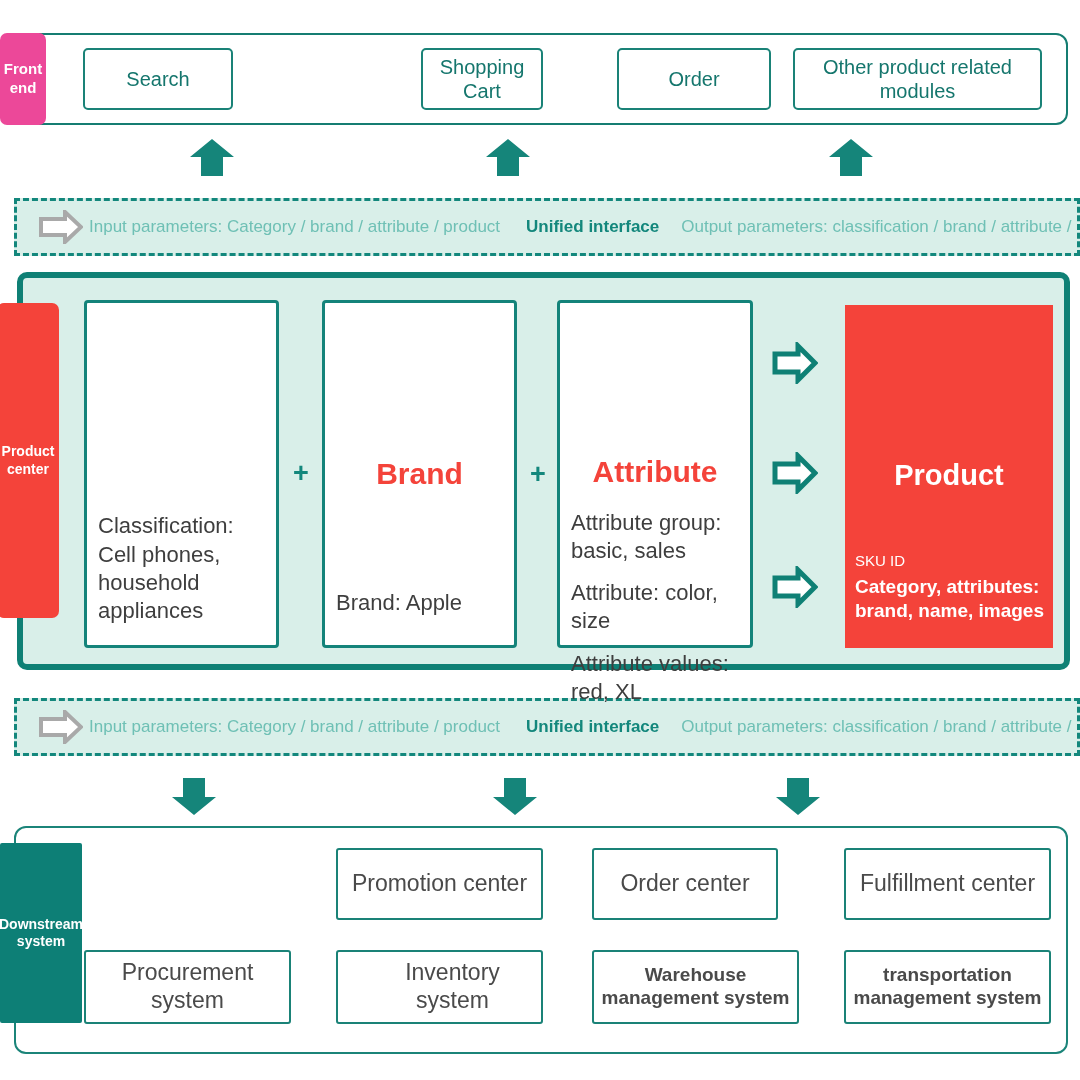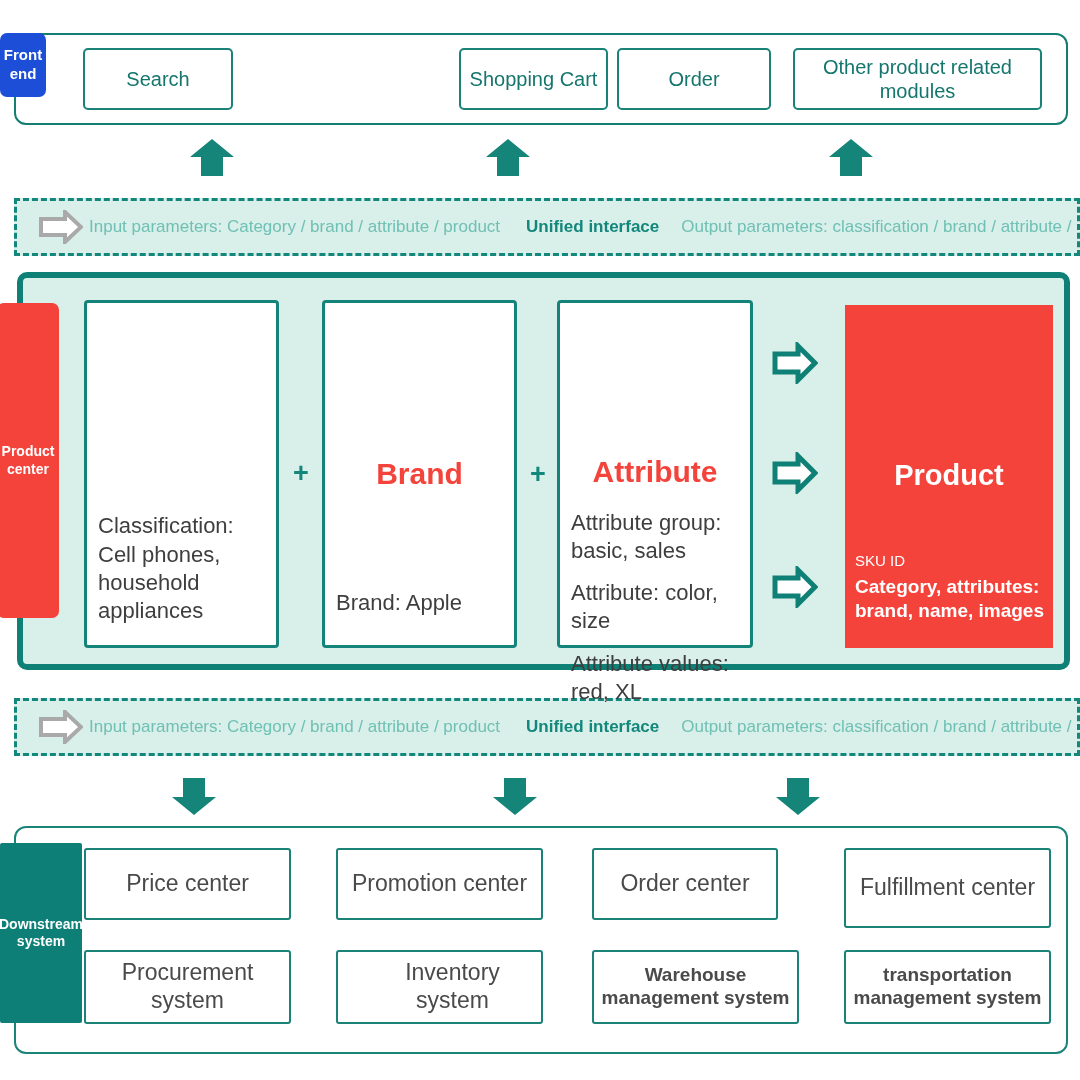--- a/index.html
+++ b/index.html
@@ -41,43 +41,43 @@
     width: 1054px;
     height: 92px;
     border: 2px solid #157d72;
     border-radius: 12px;
     background: #ffffff;
   }
   #frontend-tab {
     left: 0px;
     top: 33px;
     width: 46px;
-    height: 64px;
-    background: #1d4ed8;
+    height: 92px;
+    background: #ec4899;
     font-size: 15px;
   }
   .fe-box {
     position: absolute;
     top: 48px;
     height: 62px;
     border: 2px solid #1a8277;
     border-radius: 5px;
     background: #ffffff;
     display: flex;
     align-items: center;
     justify-content: center;
     text-align: center;
     color: #15766d;
     font-size: 20px;
     line-height: 1.2;
     z-index: 4;
   }
   #fe-0 { left: 83px;  width: 150px; }
   #fe-1 { left: 261px; width: 154px; }
-  #fe-2 { left: 459px; width: 149px; text-align: center; }
+  #fe-2 { left: 421px; width: 122px; text-align: center; }
   #fe-3 { left: 617px; width: 154px; }
   #fe-4 { left: 793px; width: 249px; }
 
   
   .arrow-up {
     position: absolute;
     width: 46px;
     height: 40px;
     z-index: 3;
   }
@@ -287,21 +287,21 @@
     font-size: 23px;
     line-height: 1.2;
     z-index: 4;
     padding: 0 6px;
   }
   .ds-box.bold { font-weight: bold; font-size: 19px; }
 
   #ds-0 { left: 84px;  top: 848px; width: 207px; height: 72px; }
   #ds-1 { left: 336px; top: 848px; width: 207px; height: 72px; }
   #ds-2 { left: 592px; top: 848px; width: 186px; height: 72px; }
-  #ds-3 { left: 844px; top: 848px; width: 207px; height: 80px; }
+  #ds-3 { left: 844px; top: 848px; width: 207px; height: 72px; }
   #ds-4 { left: 84px;  top: 950px; width: 207px; height: 74px; }
   #ds-5 { left: 336px; top: 950px; width: 207px; height: 74px; padding-left: 32px; }
   #ds-6 { left: 592px; top: 950px; width: 207px; height: 74px; }
   #ds-7 { left: 844px; top: 950px; width: 207px; height: 74px; }
 </style>
 </head>
 <body>
 
 <div id="stage">
 
@@ -405,23 +405,20 @@
   <svg class="arrow-down" id="dn-2" viewBox="0 0 46 40">
     <polygon points="12,1 34,1 34,20 45,20 23,38 1,20 12,20" fill="#15857a"></polygon>
   </svg>
 
   <div id="ds-panel"></div>
 
   <div class="side-tab" id="ds-tab">
     <span>Downstream system</span>
   </div>
 
-  <div class="ds-box" id="ds-0">
-    <span>Price center</span>
-  </div>
   <div class="ds-box" id="ds-1">
     <span>Promotion center</span>
   </div>
   <div class="ds-box" id="ds-2">
     <span>Order center</span>
   </div>
   <div class="ds-box" id="ds-3">
     <span>Fulfillment center</span>
   </div>
   <div class="ds-box" id="ds-4">

